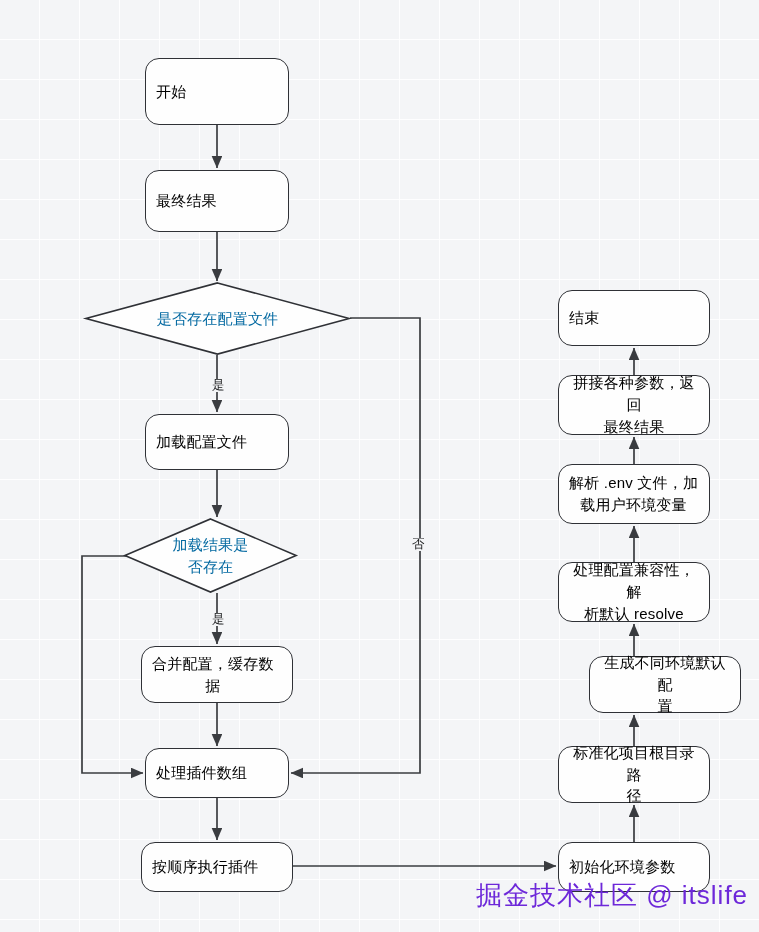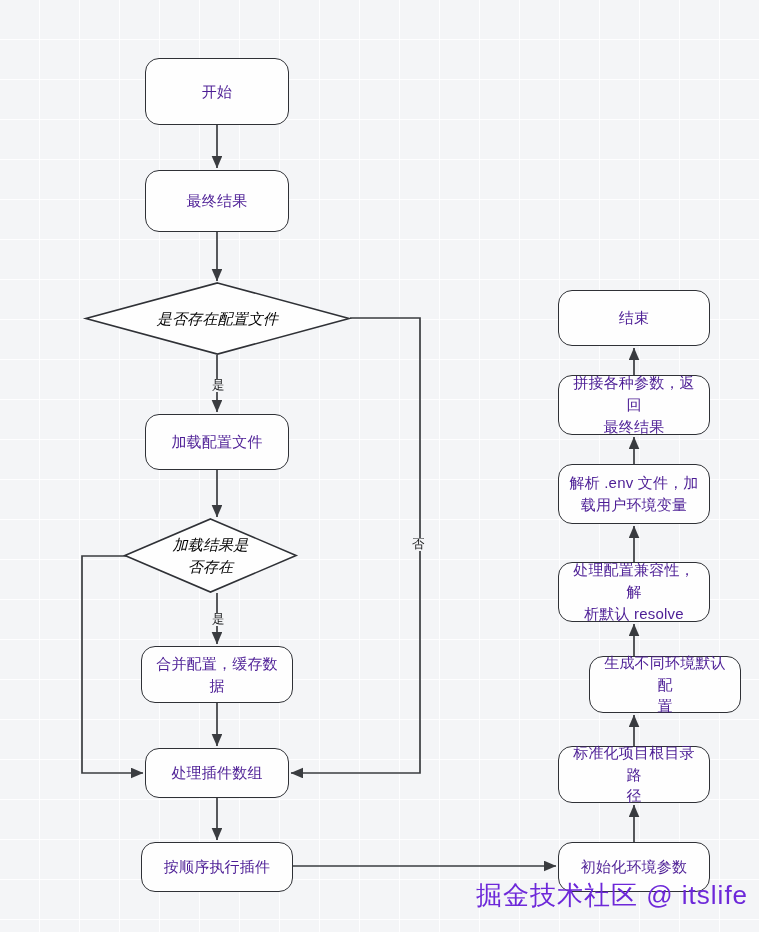--- a/index.html
+++ b/index.html
@@ -31,23 +31,22 @@
     inset: 0;
     width: 759px;
     height: 932px;
     pointer-events: none;
   }
   .node {
     position: absolute;
     box-sizing: border-box;
     display: flex;
     align-items: center;
-    justify-content: center;
     text-align: center;
-    color: #4c1d95;
+    color: #000000;
     font-size: 15px;
     line-height: 1.45;
     letter-spacing: 0.2px;
   }
   .node.rounded {
     background: #fefefe;
     border: 1.6px solid #2f3136;
     border-radius: 14px;
     padding: 4px 10px;
   }
@@ -66,24 +65,23 @@
   }
   .diamond-text {
     position: absolute;
     inset: 0;
     display: flex;
     align-items: center;
     justify-content: center;
     text-align: center;
     font-size: 15px;
     line-height: 1.45;
-    color: #000000;
+    color: #0369a1;
     white-space: pre-line;
     letter-spacing: 0.2px;
-    font-style: italic;
   }
   .edge-label {
     position: absolute;
     font-size: 12.5px;
     color: #18191b;
     background: #f4f5f7;
     padding: 0 2px;
     line-height: 1;
   }
   #watermark {

